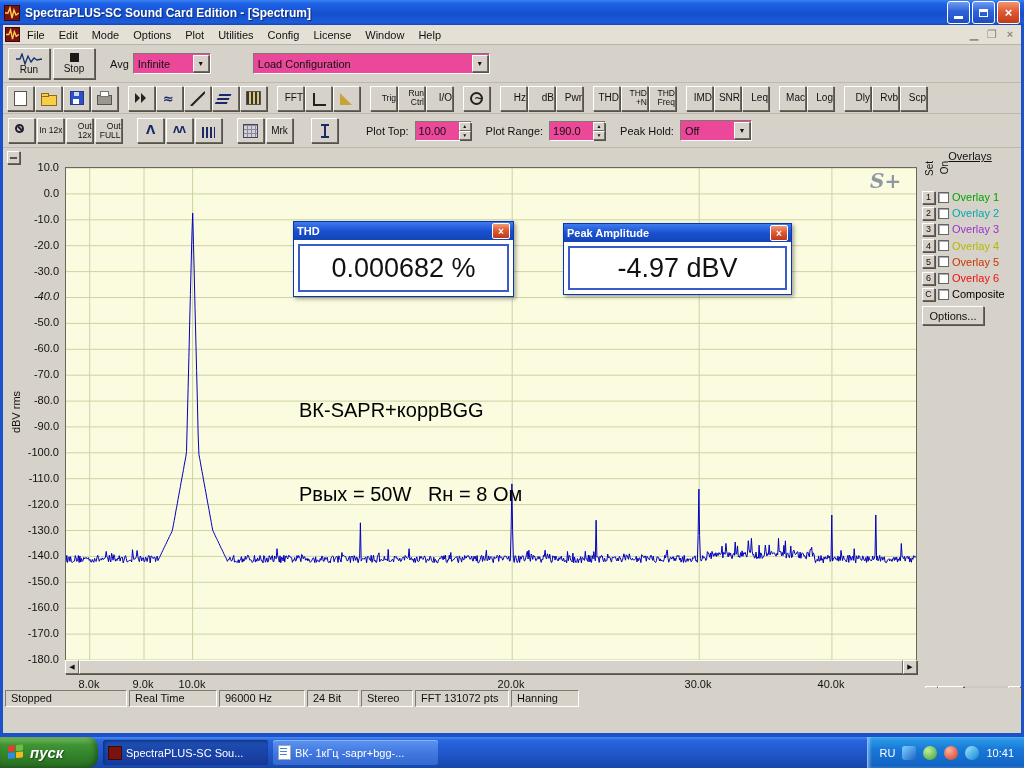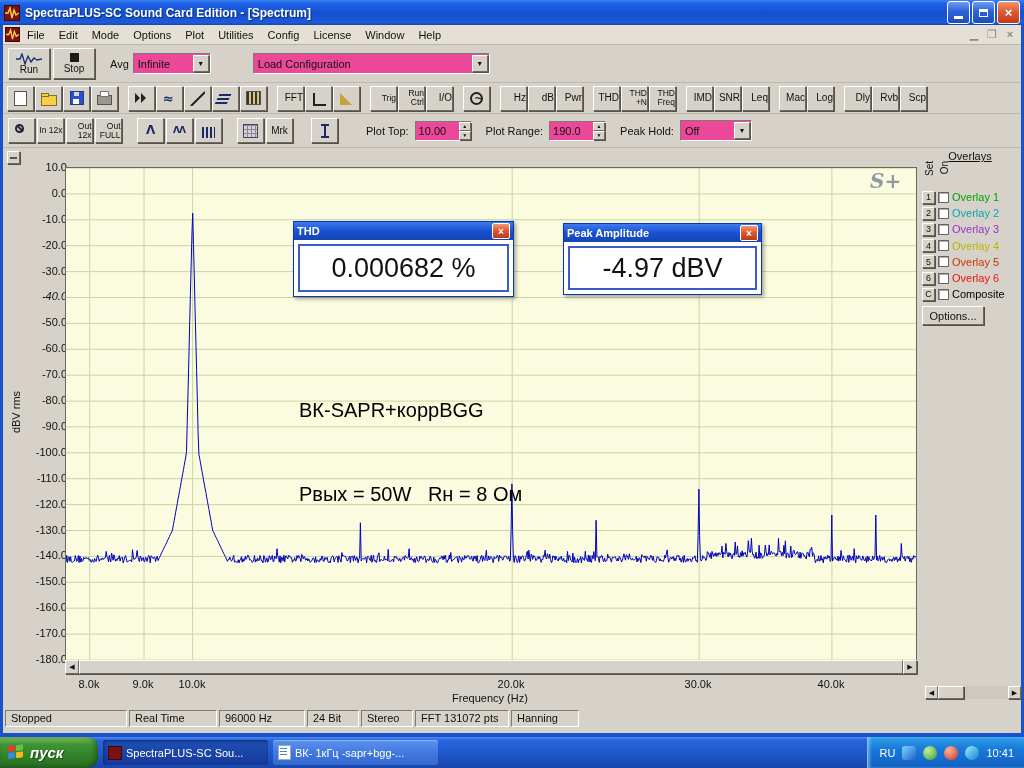--- a/index.html
+++ b/index.html
@@ -76,21 +76,21 @@
     background:repeating-linear-gradient(0deg,transparent 0 3px,#88A 3px 4px),repeating-linear-gradient(90deg,transparent 0 3px,#88A 3px 4px)}
   .i-marker{width:2px;height:14px;background:#1a2a66}
   .i-marker::before{content:'';position:absolute;top:0;left:-3px;width:8px;height:2px;background:#1a2a66}
   .i-marker::after{content:'';position:absolute;bottom:0;left:-3px;width:8px;height:2px;background:#1a2a66}
   
   #main{position:absolute;left:3px;top:148px;width:1018px;height:564px;background:#D6D2C9}
   .plot-title{position:absolute;left:62px;top:2px;width:850px;text-align:center}
   .corner-btn{position:absolute;left:4px;top:3px;width:13px;height:13px}
   .corner-btn::after{content:'';position:absolute;left:2px;top:5px;width:7px;height:2px;background:#555}
   .plot-frame{position:absolute;left:62px;top:19px;width:850px;height:492px;border:1px solid #6A675E;background:#FBFBDF;box-sizing:content-box}
-  #y-labels{position:absolute;left:8px;top:19px;width:59px;height:492px}
+  #y-labels{position:absolute;left:0;top:19px;width:59px;height:492px}
   .ytick{position:absolute;right:3px;white-space:nowrap}
   #x-labels{position:absolute;left:62px;top:530px;width:850px;height:13px}
   .xtick{position:absolute;top:0;width:60px;margin-left:-30px;text-align:center}
   .freq-label{position:absolute;left:62px;top:544px;width:850px;text-align:center}
   .ylab-rot{position:absolute;left:-17px;top:258px;width:60px;text-align:center;transform:rotate(-90deg)}
   .annotation{position:absolute;left:296px;top:192px;font-size:20px;line-height:28px;color:#000;white-space:pre}
   .splus{position:absolute;left:867px;top:21px;font-family:"DejaVu Serif",serif;font-style:italic;font-weight:bold;font-size:20px;color:#8F98A4}
   .hscroll{position:absolute;left:62px;top:512px;width:852px;height:14px;display:flex;background:#CDC9C0}
   .sb-arrow{width:14px;height:14px;display:flex;align-items:center;justify-content:center;font-size:7px;flex:0 0 auto}
   .sb-thumb{flex:1}
@@ -101,32 +101,32 @@
   
   .miniwin{position:absolute;background:#fff;border:1px solid #0A36AE;box-shadow:2px 2px 4px rgba(0,0,0,.35);box-sizing:border-box}
   .mtitle{position:absolute;left:0;top:0;right:0;height:18px;display:flex;align-items:center;padding:0 3px;box-sizing:border-box;
     background:linear-gradient(180deg,#3E7BF0,#1A50D0 50%,#1345B4);color:#fff;font-weight:bold}
   .mtext{flex:1}
   .mclose{width:16px;height:14px;border-radius:2px;border:1px solid #fff;display:flex;align-items:center;justify-content:center;
     background:linear-gradient(180deg,#F09B72,#DE5B35 45%,#BE3A17);color:#fff;font-size:10px;font-weight:bold}
   .mbody{position:absolute;left:4px;right:4px;top:22px;bottom:4px;border:2px solid #3A5CC8;background:#fff;
     display:flex;align-items:center;justify-content:center;font-size:27px;white-space:nowrap}
   #thd-window{left:290px;top:73px;width:221px;height:76px}
-  #peak-window{left:560px;top:75px;width:199px;height:72px}
+  #peak-window{left:560px;top:75px;width:229px;height:72px}
   
   #overlays-title{position:absolute;left:917px;top:2px;width:100px;text-align:center;text-decoration:underline}
   .vlab{position:absolute;font-size:10px;writing-mode:vertical-rl;transform:rotate(180deg)}
   #overlay-rows{position:absolute;left:919px;top:41px}
   .ovrow{display:flex;align-items:center;height:16.2px;gap:3px}
   .ovbtn{width:13px;height:13px;display:flex;align-items:center;justify-content:center;font-size:9px}
   .ovcb{width:11px;height:11px;background:#fff;border:1px solid #666;box-shadow:inset 1px 1px 0 #AAA;box-sizing:border-box}
   .ovlabel{font-size:11px;white-space:nowrap}
   #options-btn{position:absolute;left:919px;top:158px;width:62px;height:19px;display:flex;align-items:center;justify-content:center}
   
-  #statusbar{position:absolute;left:3px;top:708px;width:1018px;height:21px;background:#D6D2C9;display:flex;gap:2px;padding:2px 2px;box-sizing:border-box}
+  #statusbar{position:absolute;left:3px;top:688px;width:1018px;height:21px;background:#D6D2C9;display:flex;gap:2px;padding:2px 2px;box-sizing:border-box}
   .seg{border:1px solid;border-color:#7E7A70 #FFF #FFF #7E7A70;padding:1px 5px;box-sizing:border-box;white-space:nowrap;overflow:hidden}
   .winborder{position:absolute;background:#1A52CC}
   
   #taskbar{position:absolute;left:0;top:737px;width:1024px;height:31px;display:flex;align-items:center;
     background:linear-gradient(180deg,#4B8BEE 0%,#2A66DE 10%,#2159CE 45%,#1747AC 100%)}
   #start-btn{height:31px;width:98px;border-radius:0 10px 10px 0;display:flex;align-items:center;gap:5px;padding-left:8px;box-sizing:border-box;
     background:linear-gradient(180deg,#7FC166 0%,#3E9434 25%,#2F7D27 70%,#256B1F 100%);
     color:#fff;font-weight:bold;font-style:italic;font-size:15px;text-shadow:1px 1px 1px #1C4F17;box-shadow:inset -3px 0 5px rgba(0,0,0,.3)}
   .winflag{width:17px;height:15px;display:grid;grid-template-columns:7px 7px;grid-template-rows:6px 6px;gap:1px;transform:skewY(-6deg)}
   .winflag i{border-radius:1px}

